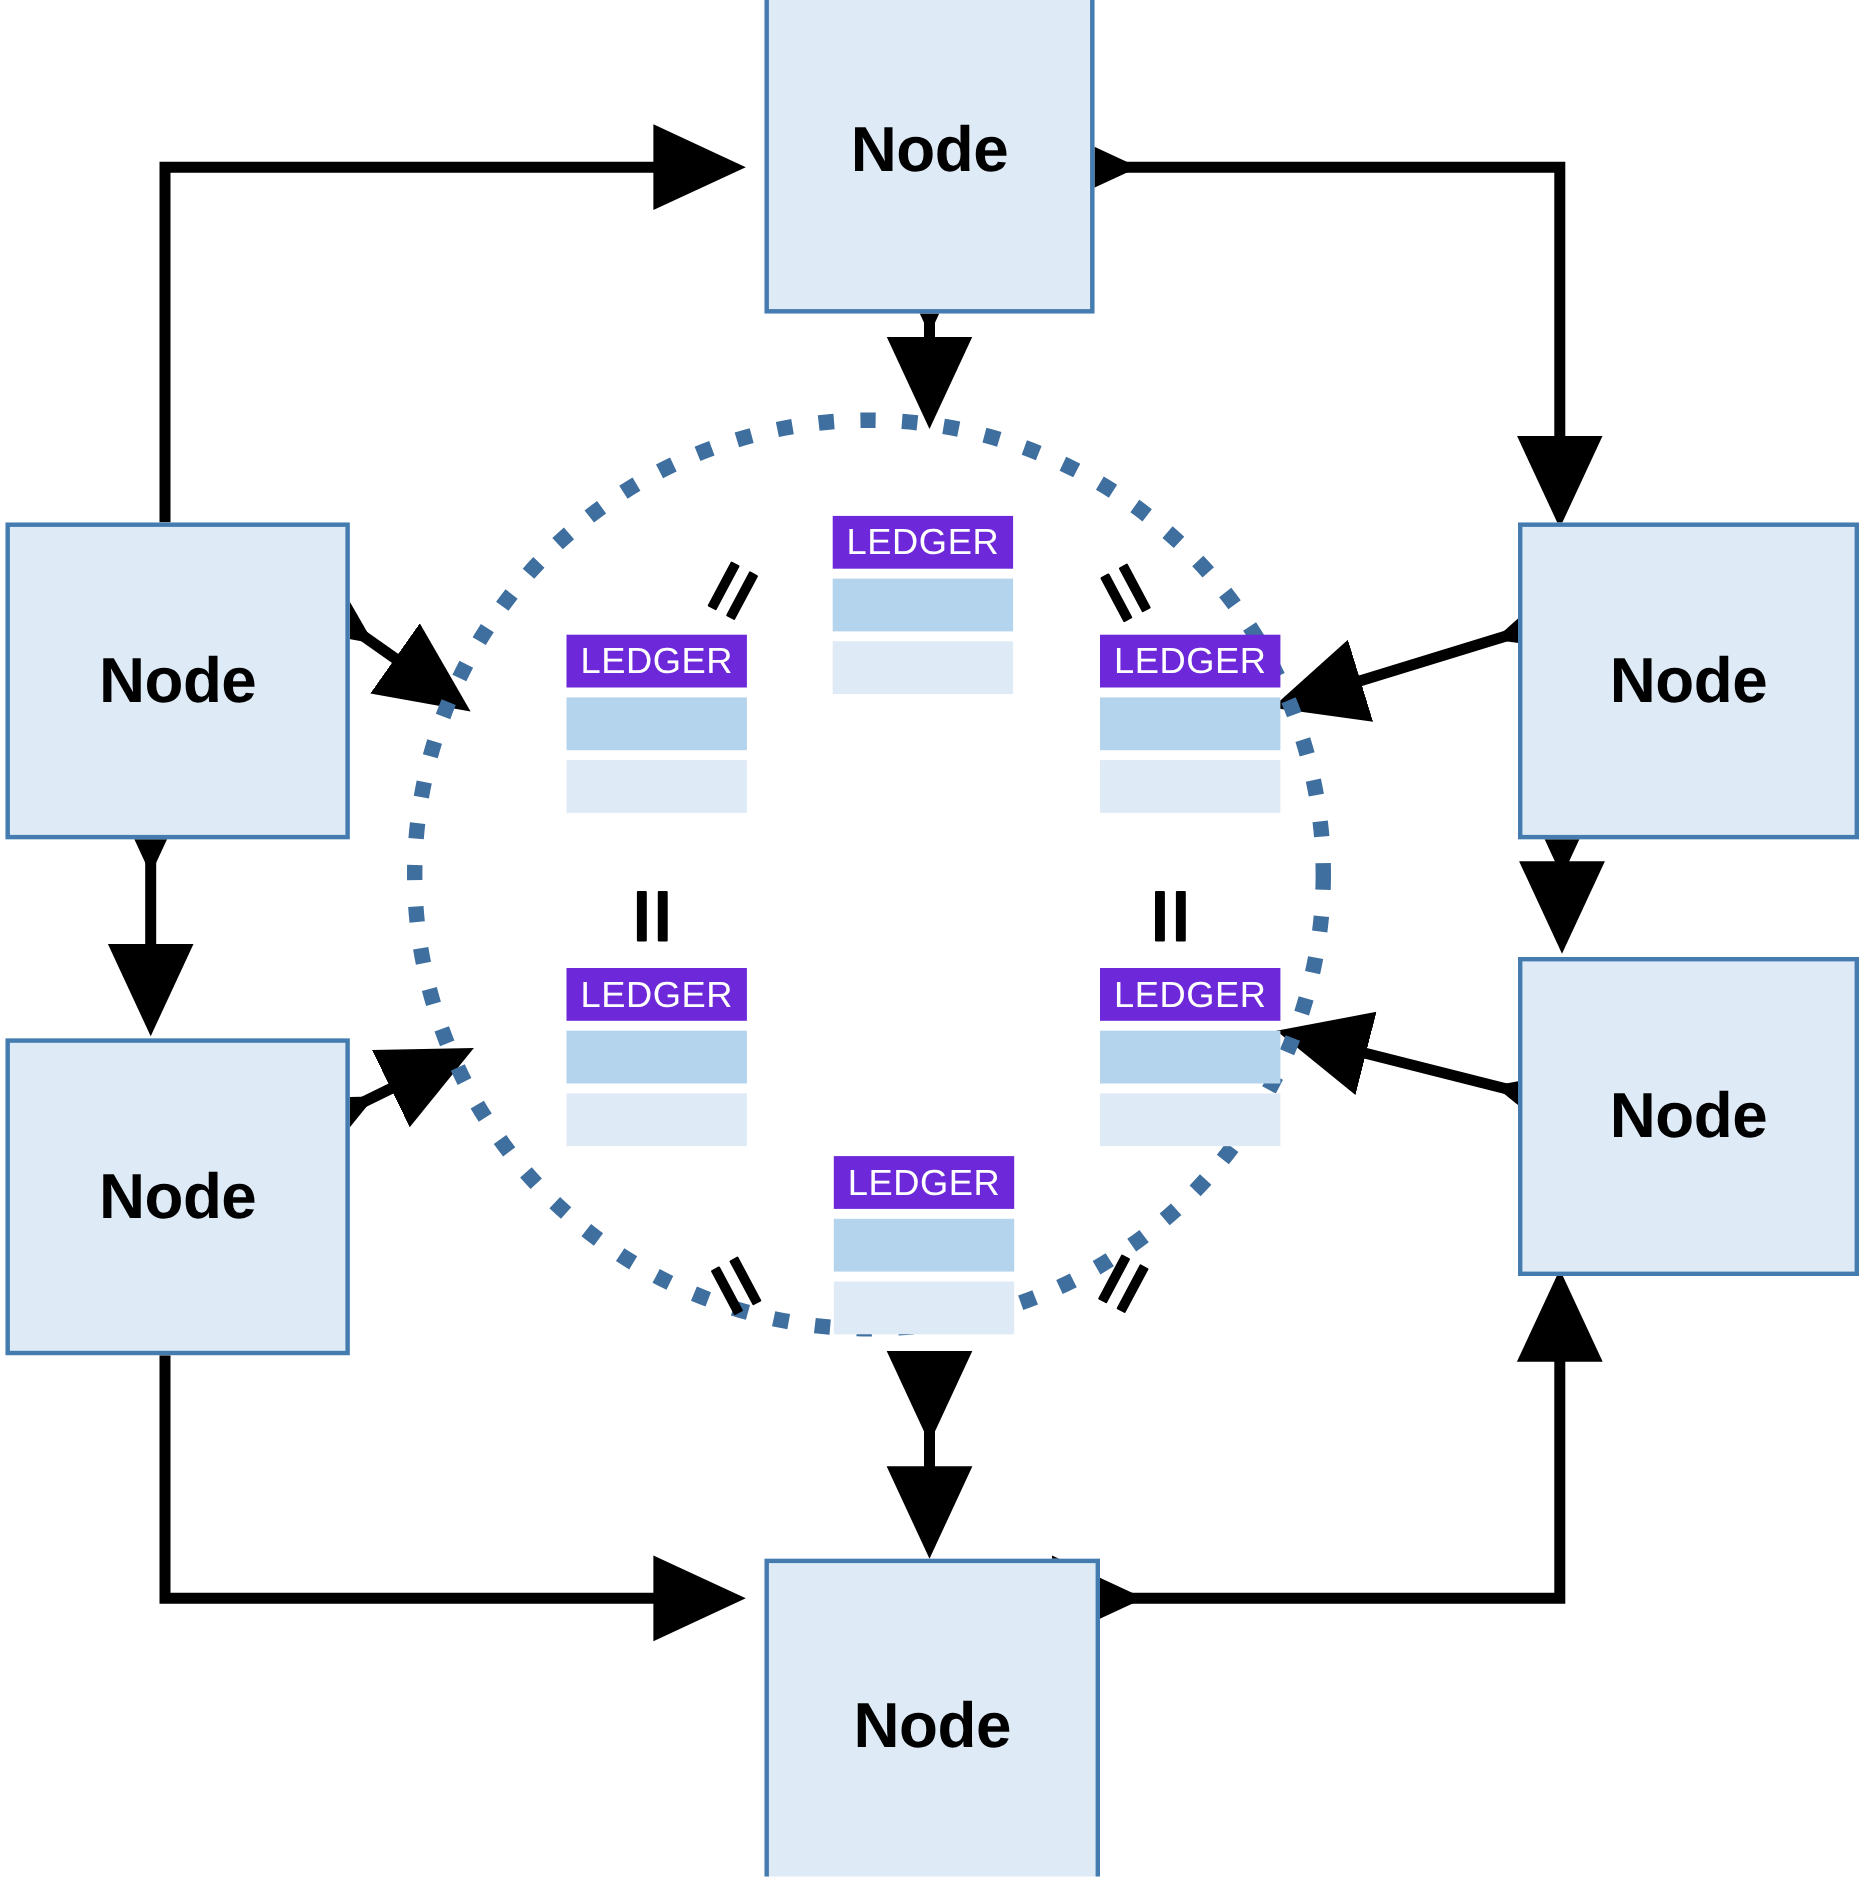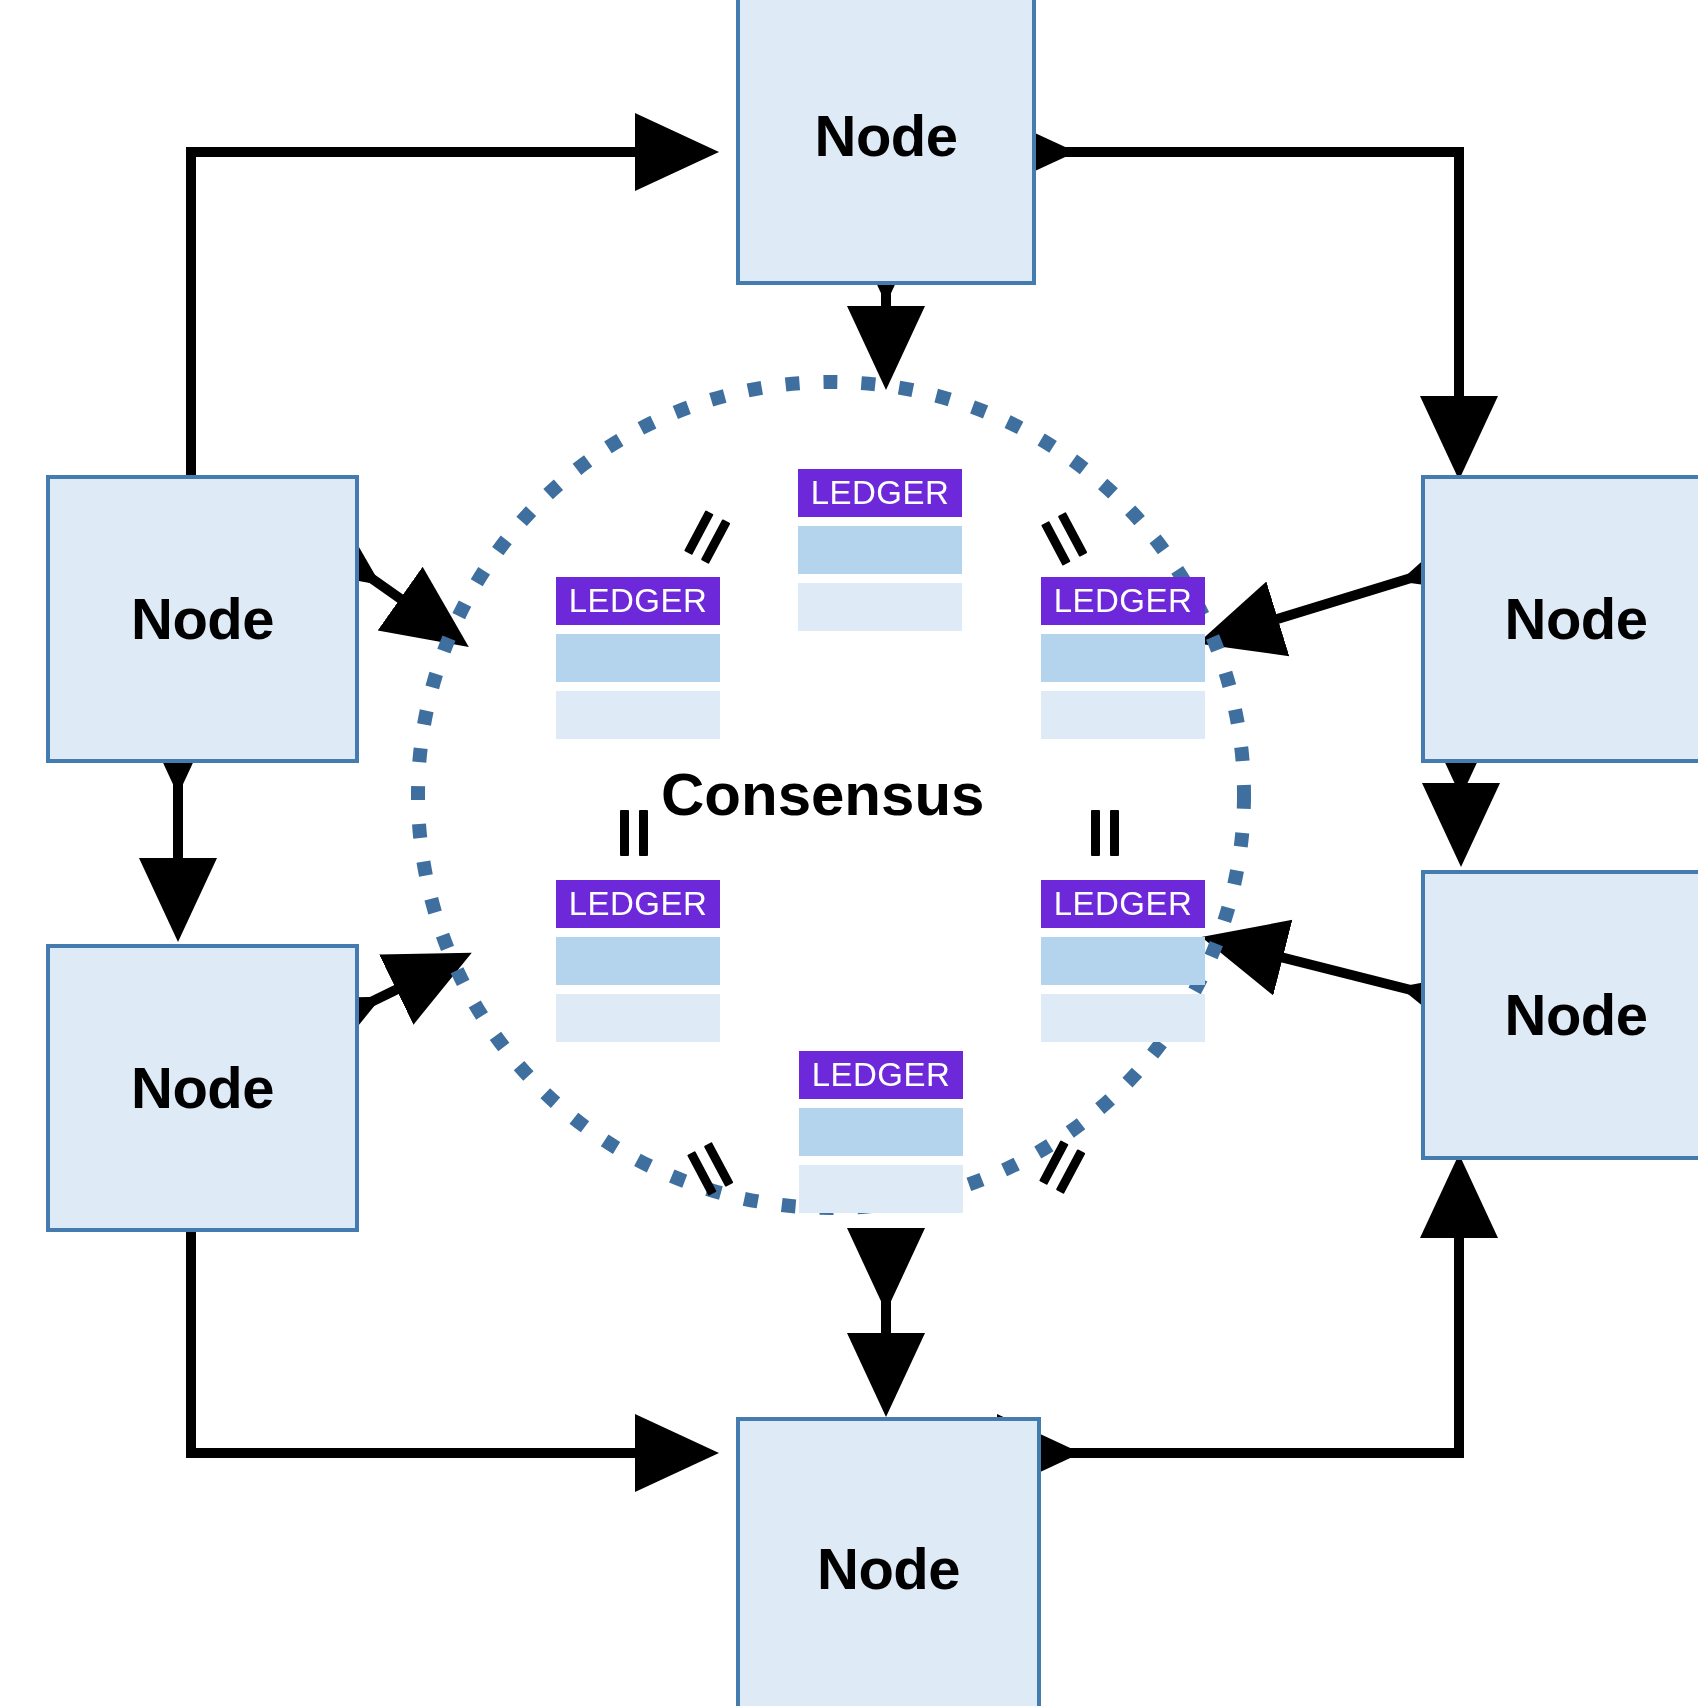--- a/index.html
+++ b/index.html
@@ -1,18 +1,18 @@
 <!DOCTYPE html>
 <html><head>
 <meta charset="utf-8">
 <style>
   html,body{margin:0;padding:0;background:#ffffff;}
   body{width:1698px;height:1706px;position:relative;overflow:hidden;
        font-family:"Liberation Sans","DejaVu Sans",sans-serif;}
-  #stage{position:absolute;left:0;top:0;width:1362px;height:1706px;margin-left:41px;}
+  #stage{position:absolute;left:0;top:0;width:1362px;height:1706px;}
 
   
   .node{
     position:absolute;
     background:#DEEAF6;
     border:4px solid #447CAF;
     box-sizing:border-box;
     display:flex;align-items:center;justify-content:center;
   }
   .node .node-label{
@@ -188,15 +188,14 @@
   </div>
   <div class="eqmark eq-slant-r" style="left:648px;top:1145px;">
     <i class="b1"></i>
       <i class="b2"></i>
   </div>
   <div class="eqmark eq-slant" style="left:1000px;top:1145px;">
     <i class="b1"></i>
       <i class="b2"></i>
   </div>
 
-  <div id="consensus-label" style="left:620px;top:765px;">Consensus</div>
 
 </div>
 
 </body></html>

